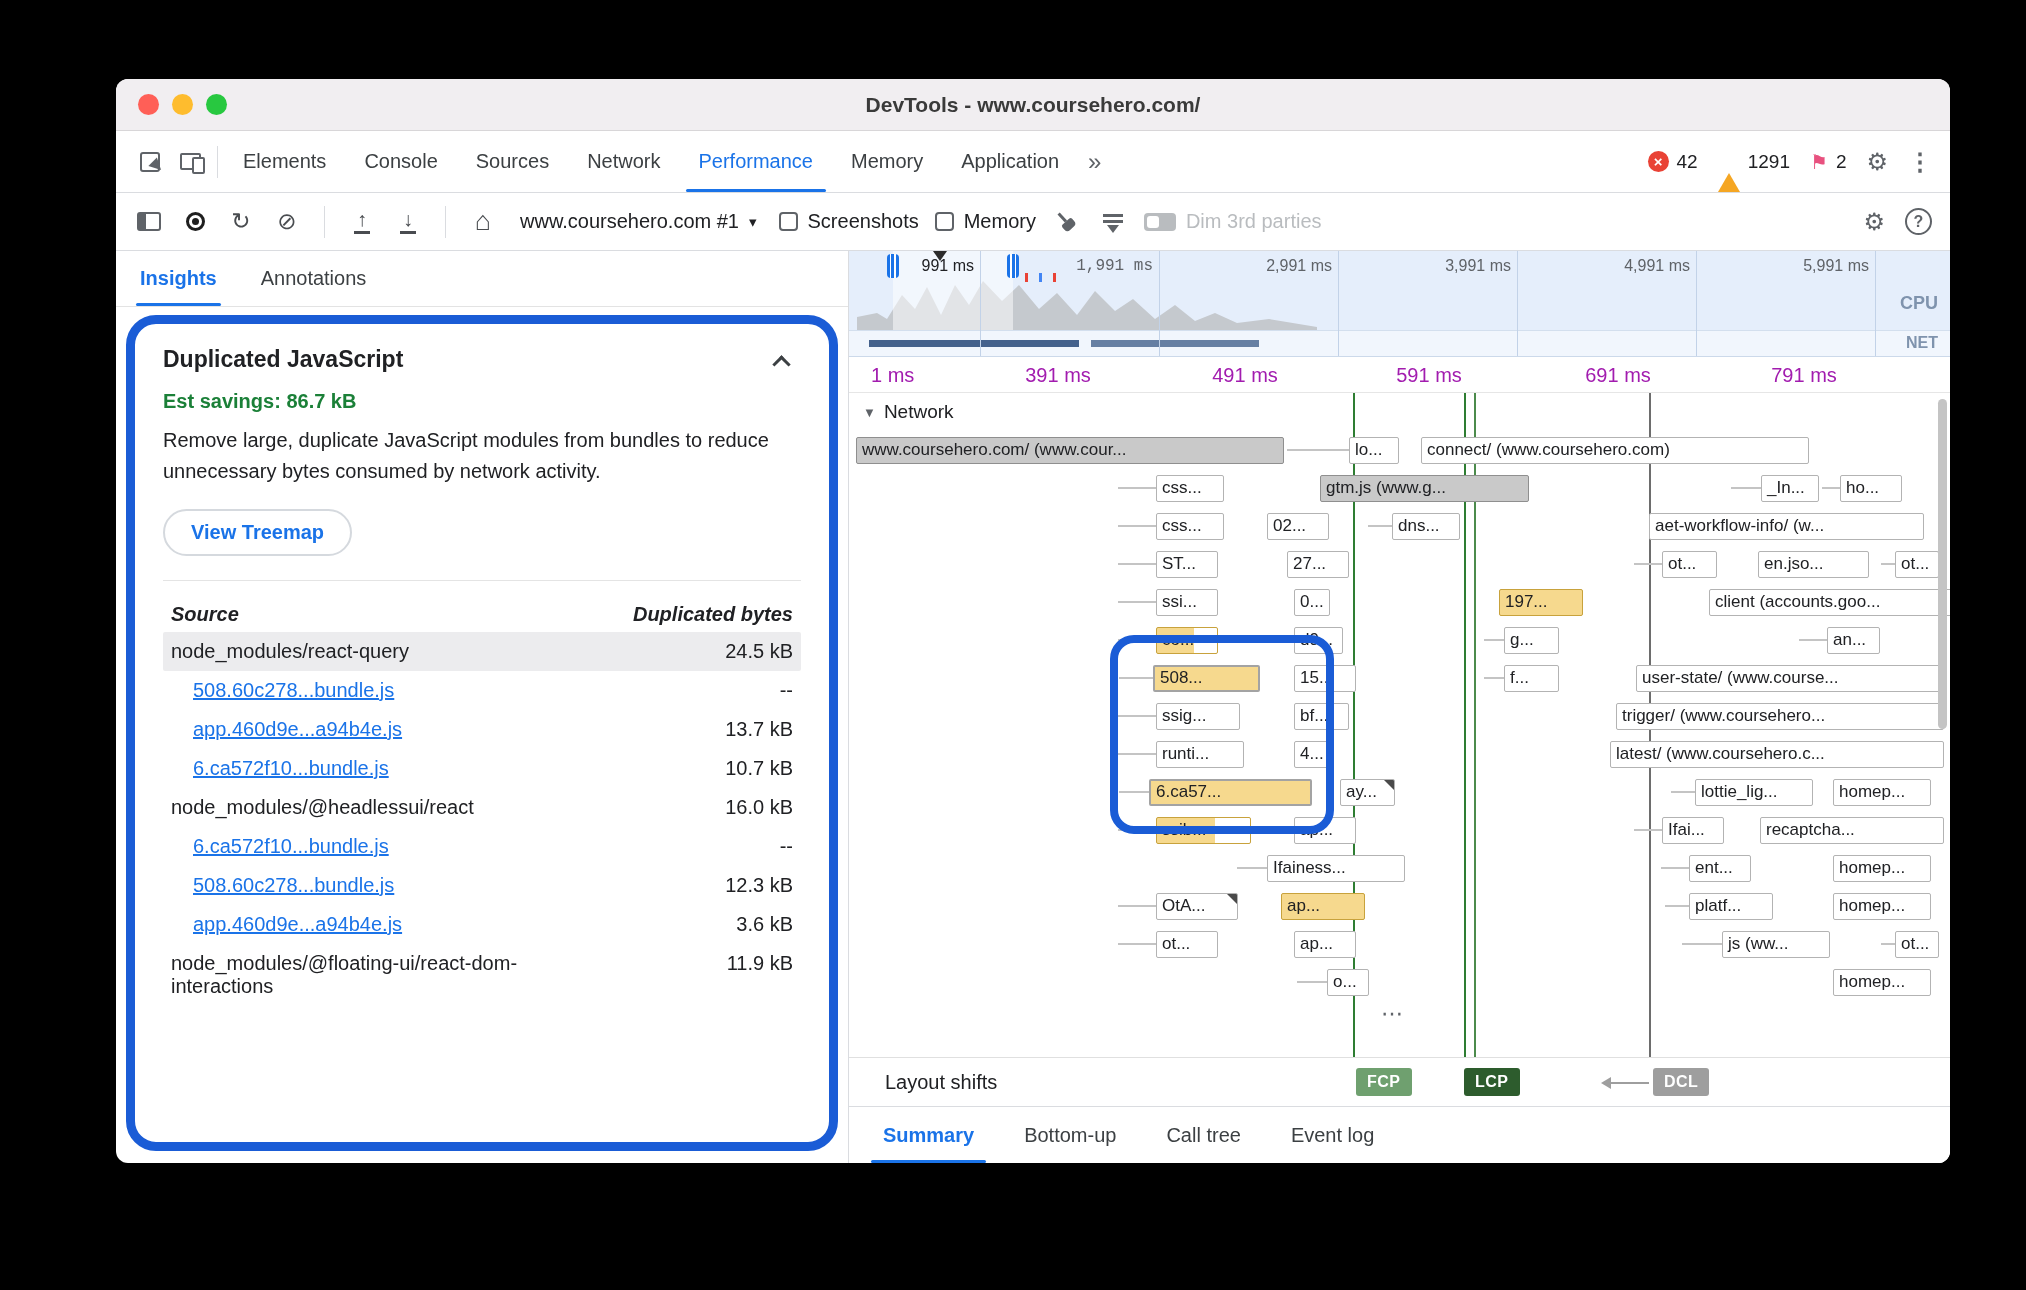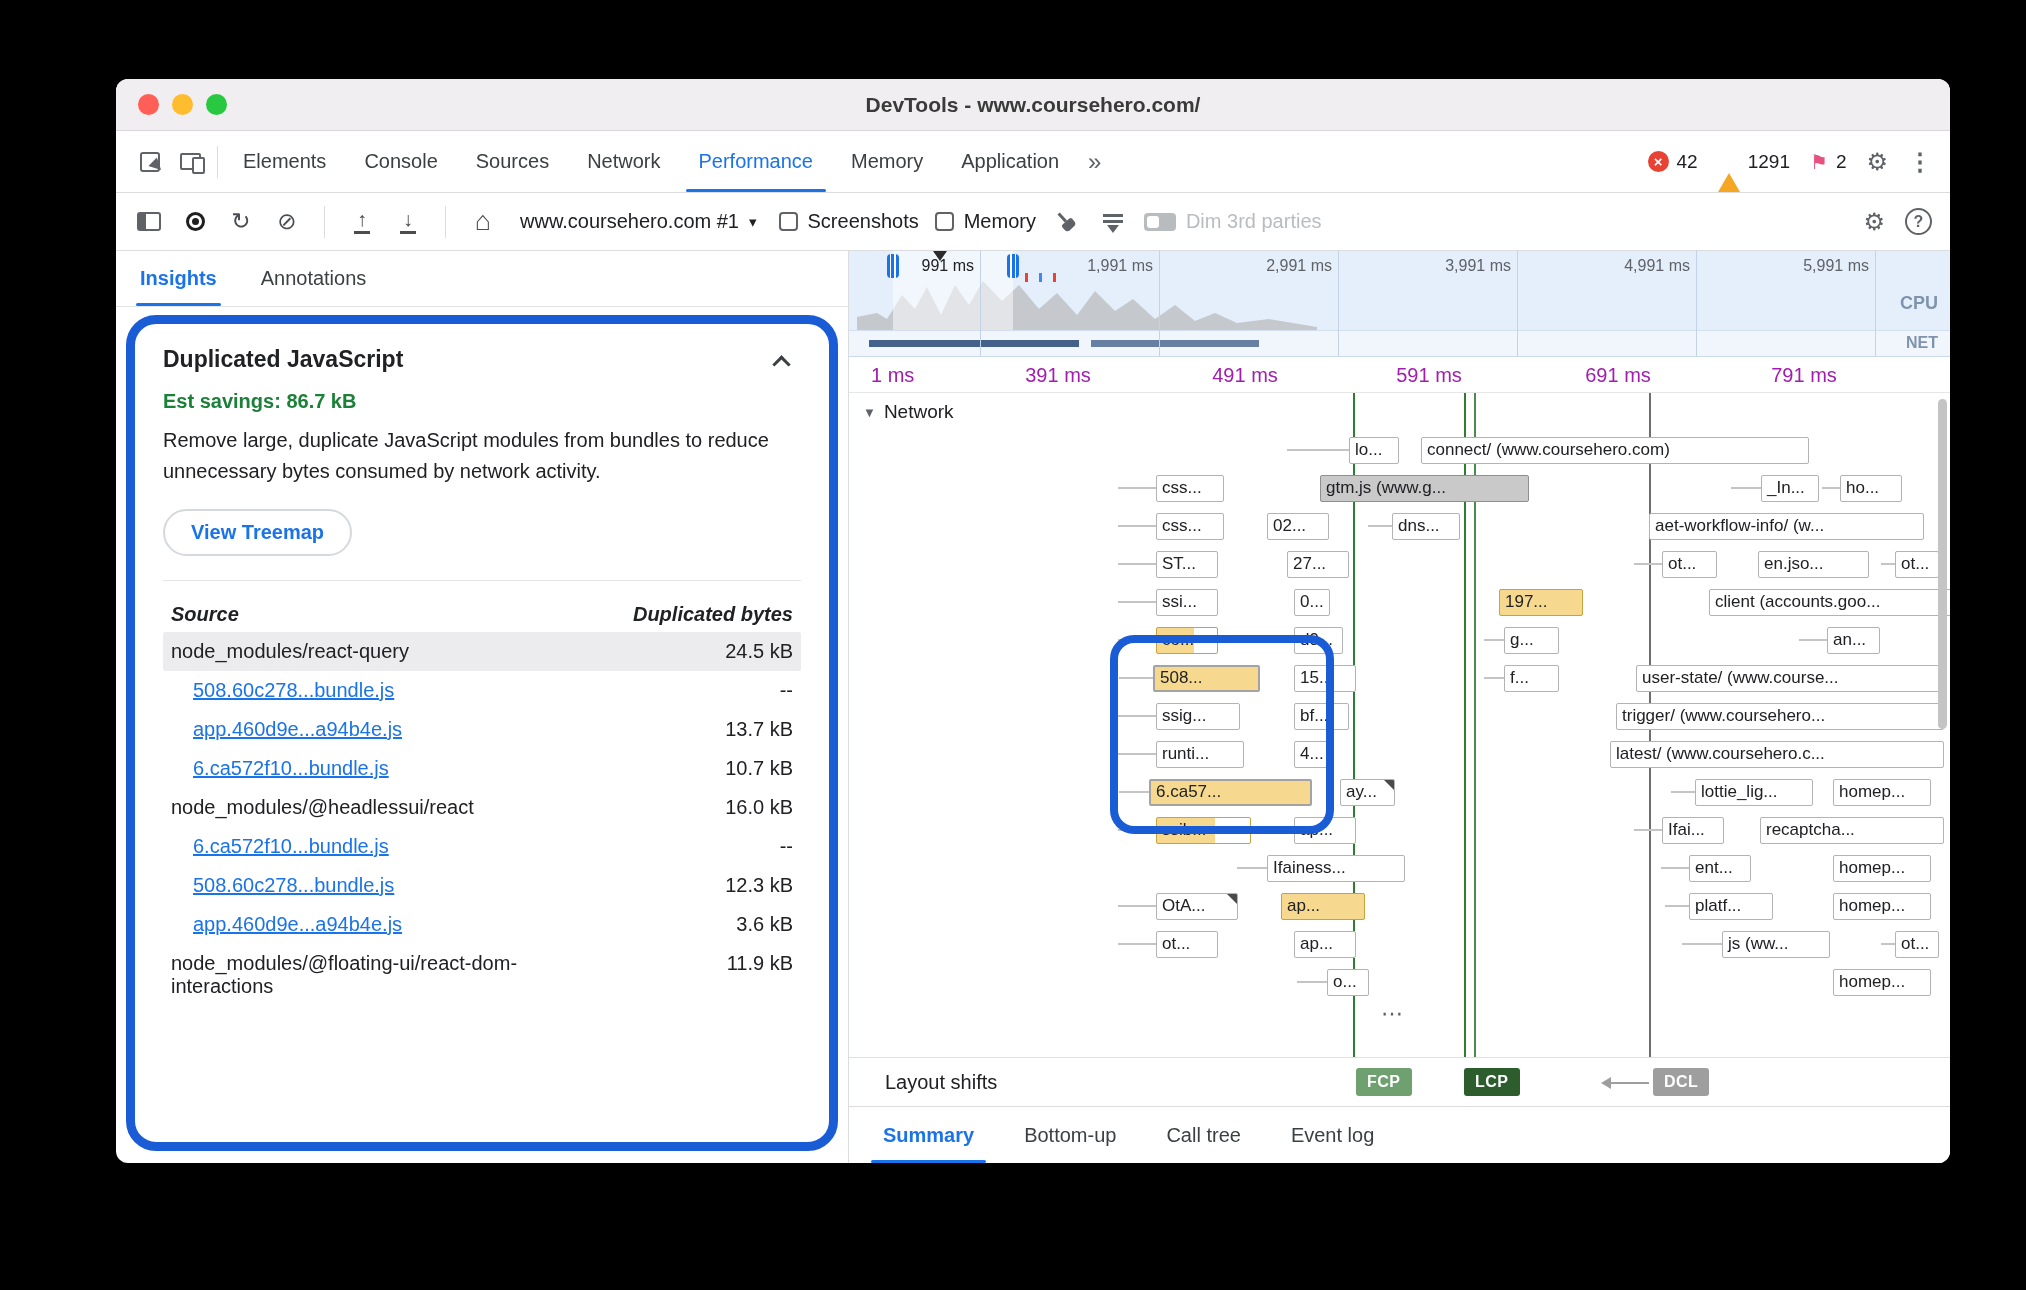--- a/index.html
+++ b/index.html
@@ -318,21 +318,21 @@
         <span class="tick" style="left:204px;background:#e94235"></span>
         <div class="cpulabel">CPU</div>
         <div class="netstrip">
           <div class="netbar" style="left:20px;width:210px"></div>
           <div class="netbar" style="left:242px;width:168px;opacity:.8"></div>
           <div class="netlabel">NET</div>
         </div>
       <div class="gline" style="left: 131px;"></div>
           <div class="glabel first" style="left: 37px;">991 ms</div>
           <div class="gline" style="left: 310px;"></div>
-          <div class="glabel" style="left: 216px;">1,991 ms</div>
+          <div class="glabel" style="left: 216px; font-family: Liberation Mono, monospace;">1,991 ms</div>
           <div class="gline" style="left: 489px;"></div>
           <div class="glabel" style="left: 395px;">2,991 ms</div>
           <div class="gline" style="left: 668px;"></div>
           <div class="glabel" style="left: 574px;">3,991 ms</div>
           <div class="gline" style="left: 847px;"></div>
           <div class="glabel" style="left: 753px;">4,991 ms</div>
           <div class="gline" style="left: 1026px;"></div>
           <div class="glabel" style="left: 932px;">5,991 ms</div>
         </div>
 
@@ -350,20 +350,21 @@
           <span class="tri">▼</span>
           <span>Network</span>
         </div>
         <div class="flame-annotation" style="left:261px;top:242px;width:224px;height:199px"></div>
         <div class="overflow-dots" style="left:532px;top:608px">⋯</div>
         <div class="vscroll"></div>
       <div class="vline" style="left: 504px; background: rgb(46, 125, 50);"></div>
           <div class="vline" style="left: 615px; background: rgb(46, 125, 50);"></div>
           <div class="vline" style="left: 625px; background: rgb(76, 139, 76);"></div>
           <div class="vline" style="left: 800px; background: rgb(109, 109, 109);"></div>
+          <div class="bar doc" style="left: 7px; top: 44px; width: 428px;">www.coursehero.com/ (www.cour...</div>
           <div class="bar plain" style="left: 500px; top: 44px; width: 50px;">lo...</div>
           <div class="whiskline" style="left: 438px; top: 56px; width: 62px;"></div>
           <div class="bar plain" style="left: 572px; top: 44px; width: 388px;">connect/ (www.coursehero.com)</div>
           <div class="bar plain" style="left: 307px; top: 82px; width: 68px;">css...</div>
           <div class="whiskline" style="left: 269px; top: 94px; width: 38px;"></div>
           <div class="bar doc" style="left: 471px; top: 82px; width: 209px;">gtm.js (www.g...</div>
           <div class="bar plain" style="left: 912px; top: 82px; width: 58px;">_In...</div>
           <div class="whiskline" style="left: 882px; top: 94px; width: 30px;"></div>
           <div class="bar plain" style="left: 991px; top: 82px; width: 62px;">ho...</div>
           <div class="whiskline" style="left: 973px; top: 94px; width: 18px;"></div>

